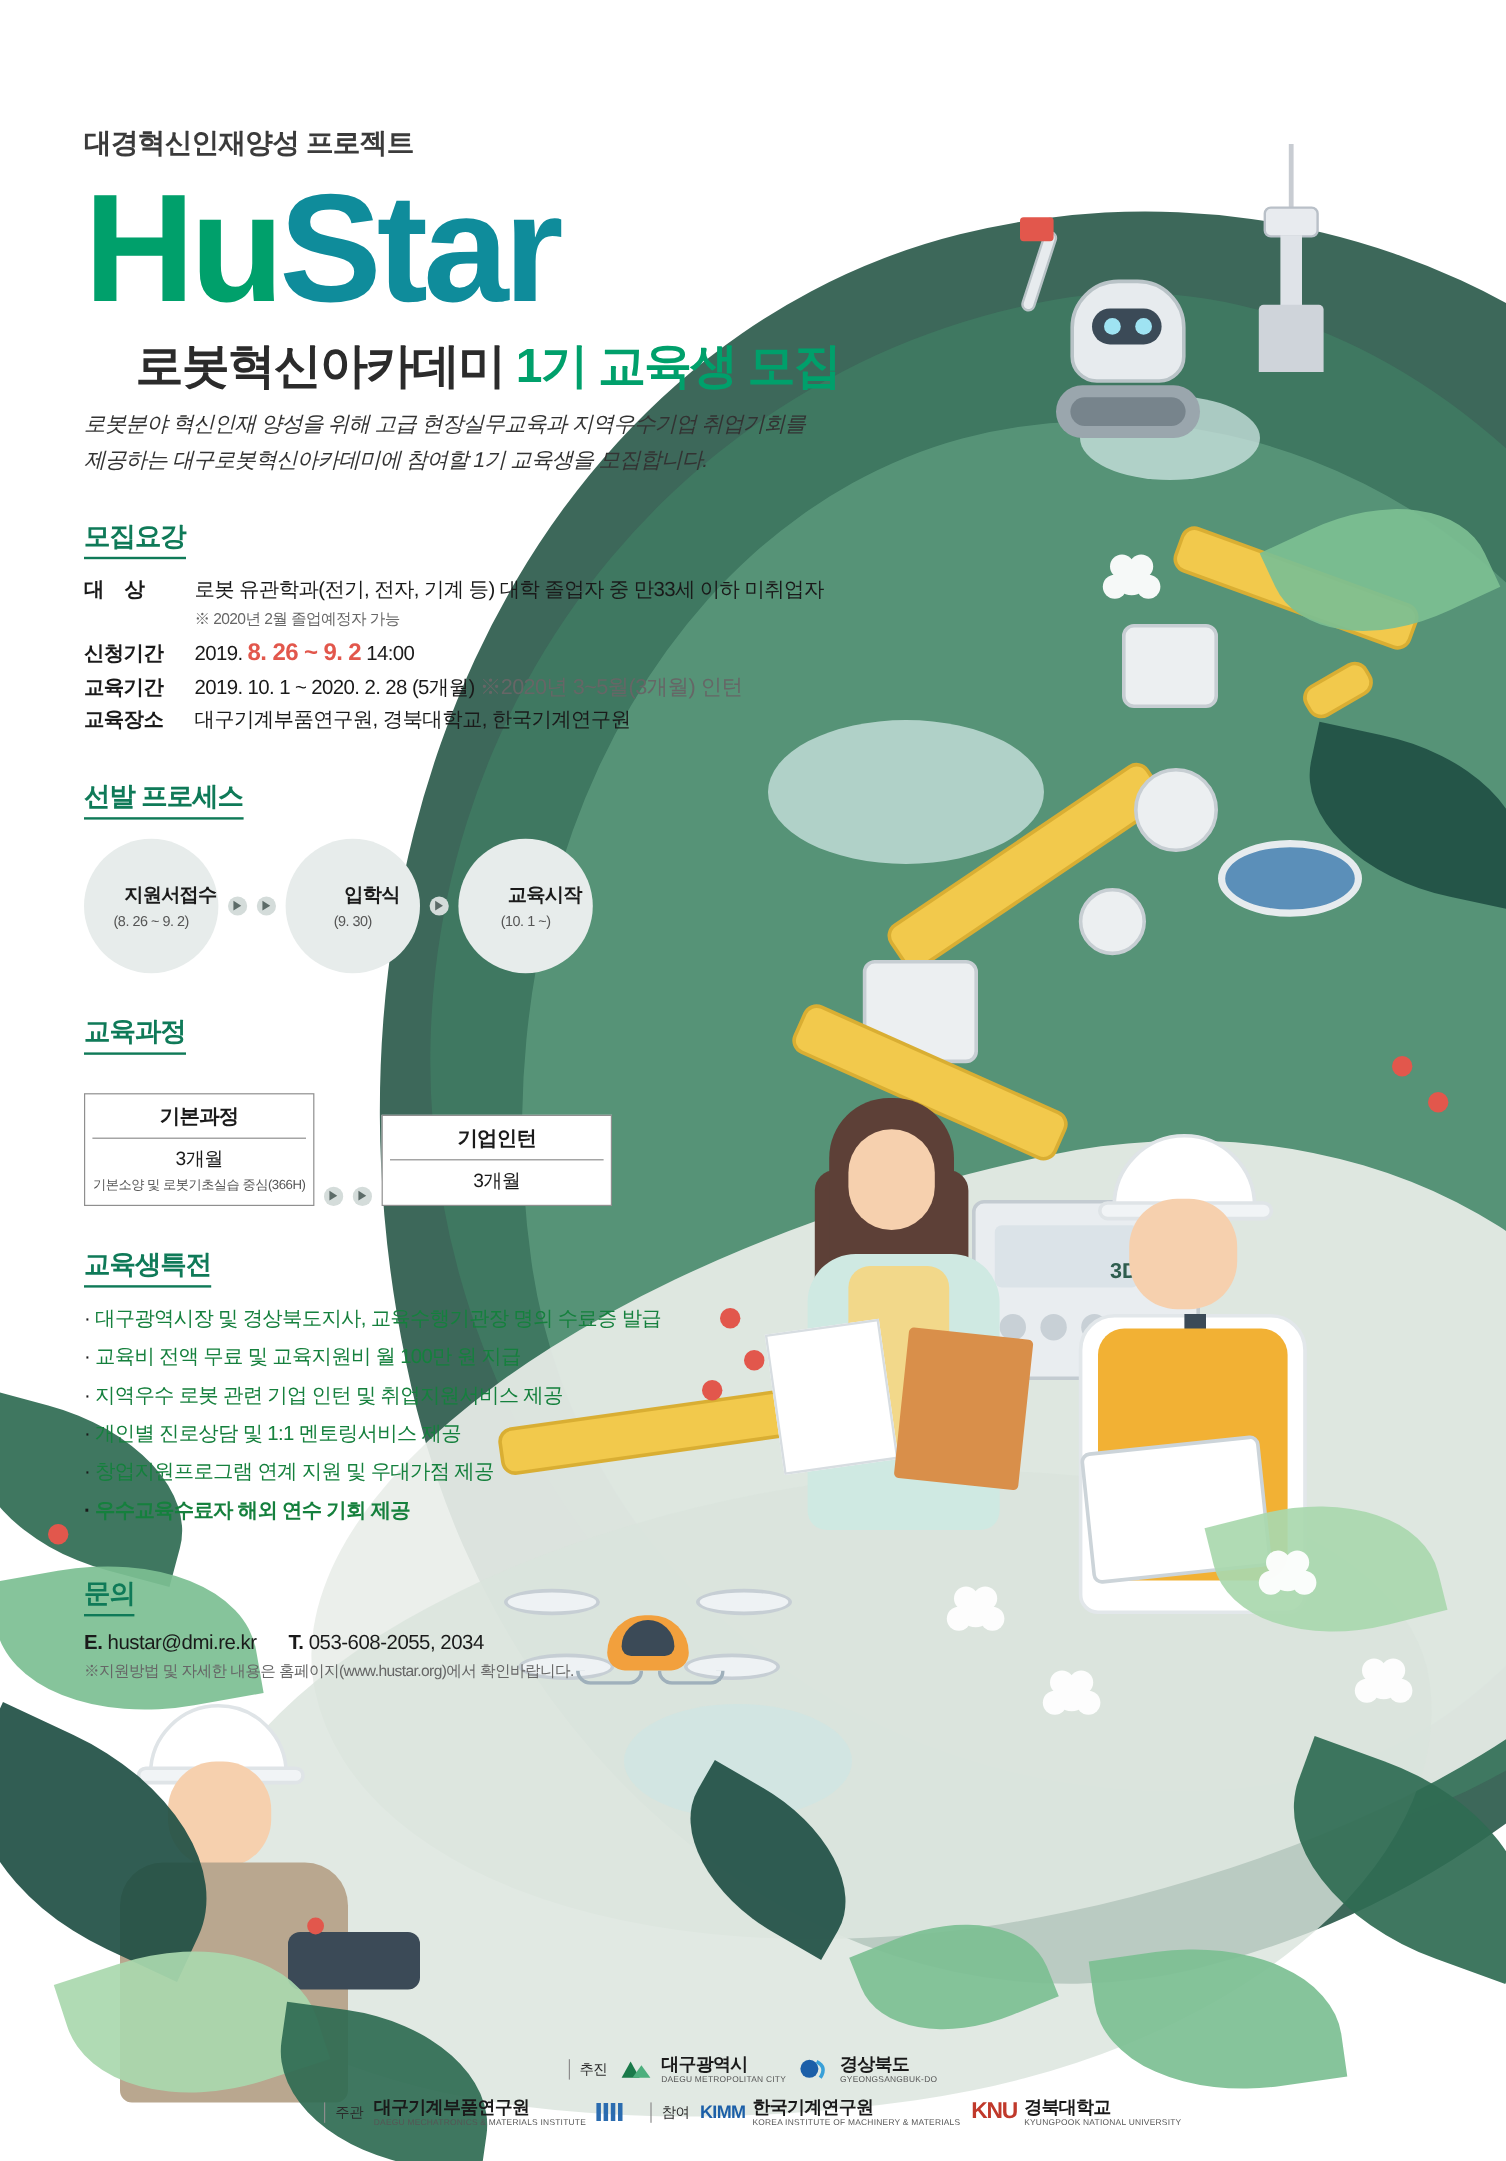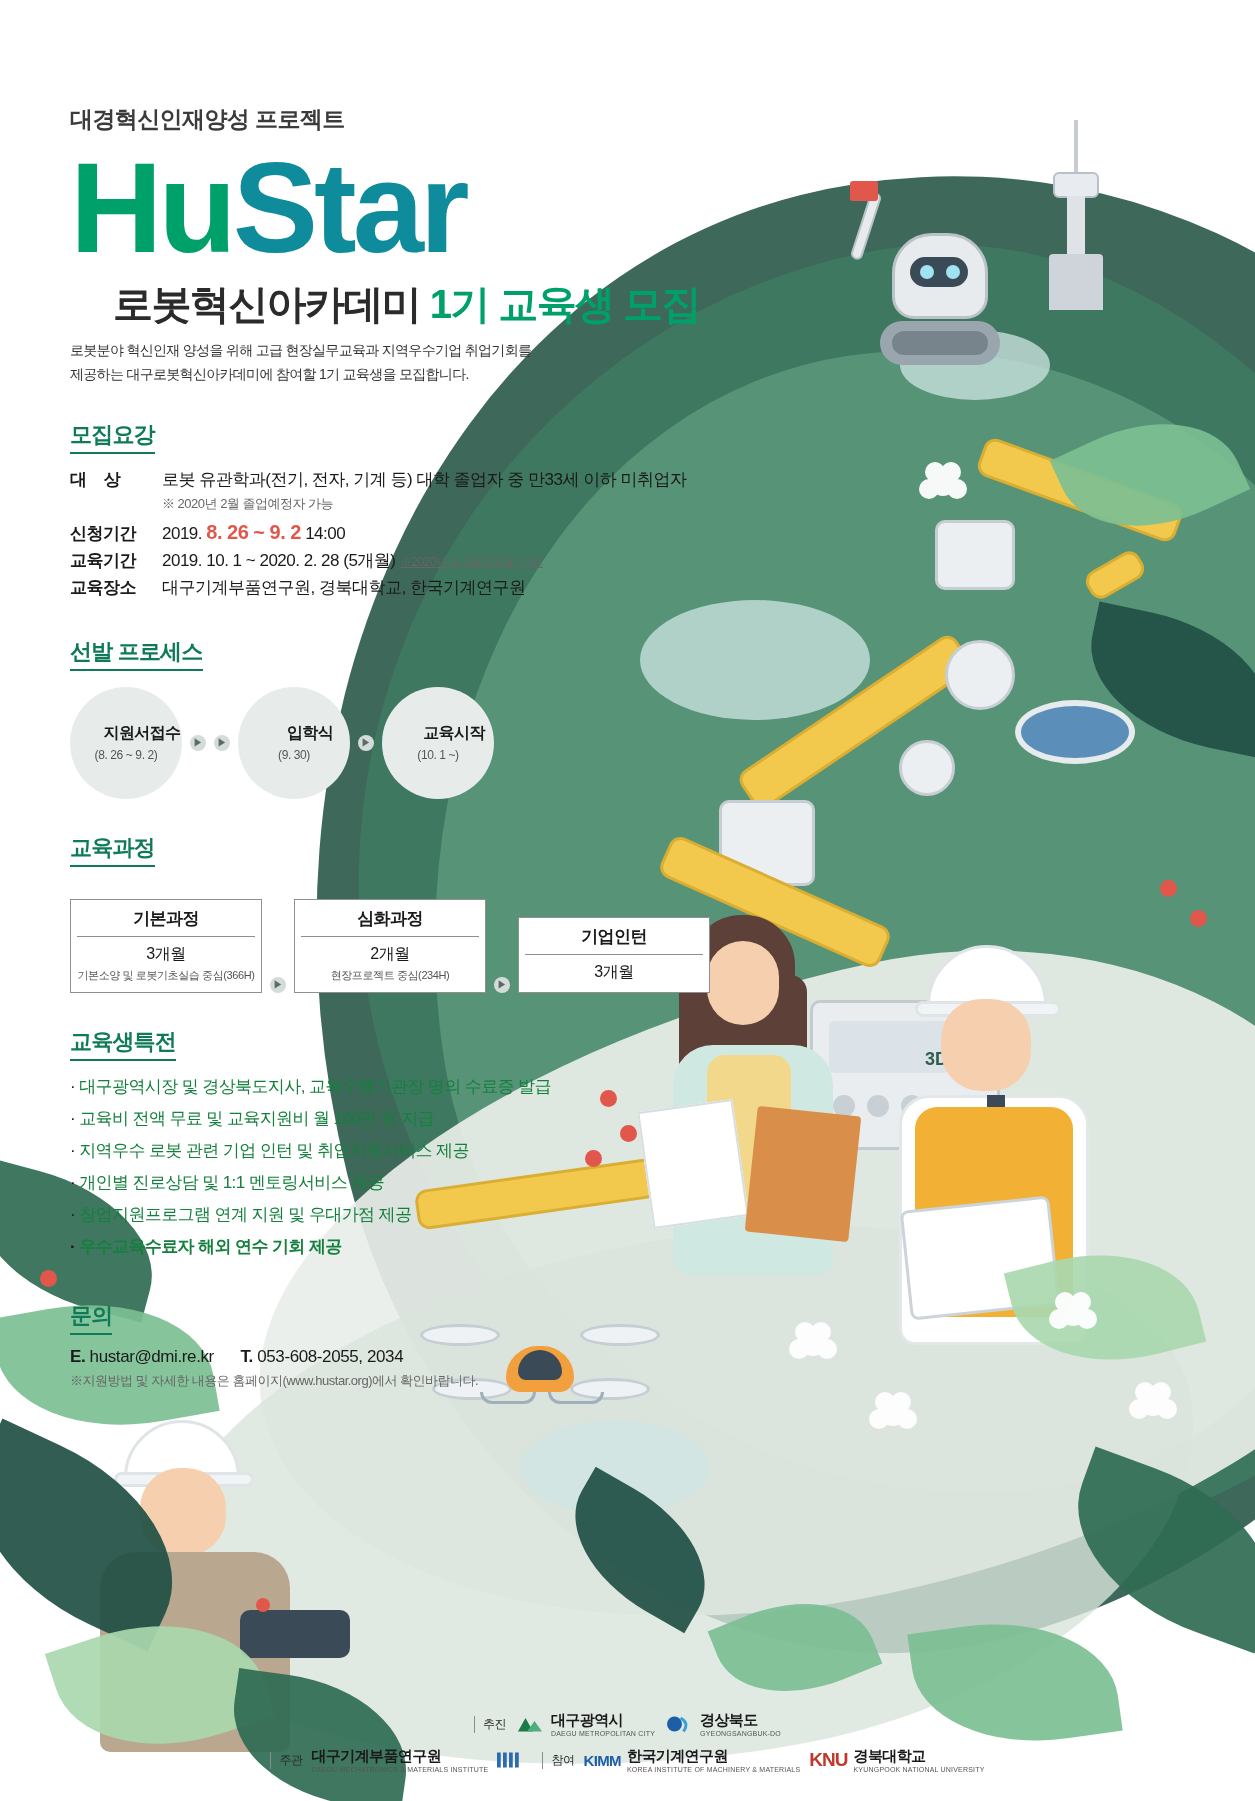--- a/index.html
+++ b/index.html
@@ -156,36 +156,36 @@
   .content { position: absolute; left: 0; top: 0; width: 760px; padding: 104px 0 0 70px; }
 
   .eyebrow { font-size: 23px; font-weight: bold; color: #3b3b3b; letter-spacing: -0.6px; }
   .logo { margin-top: 6px; font-size: 128px; line-height: 1.05; font-weight: bold; color: #00a06b; letter-spacing: -4px; }
   .logo .hu { color: #00a06b; }
   .logo .star { color: #0f8c9b; }
   .subtitle { margin-top: 2px; font-size: 40px; font-weight: bold; letter-spacing: -1.6px; }
   .subtitle .a { color: #2b2b2b; margin-left: 43px; }
   .subtitle .b { color: #00a06b; }
   .lead { margin-top: 26px; font-size: 20px; font-weight: bold; color: #1d6f4f; letter-spacing: -0.8px; }
-  .lead-sub { margin-top: 8px; font-size: 14px; line-height: 1.55; color: #333; letter-spacing: -0.7px; }
+  .lead-sub { margin-top: 8px; font-size: 18px; line-height: 1.55; color: #333; letter-spacing: -0.7px; font-style: italic; }
 
   .sec-head {
     margin-top: 34px; display: inline-block;
     font-size: 22px; font-weight: bold; color: #0f7a58;
     border-bottom: 2px solid #0f7a58; padding-bottom: 2px; letter-spacing: -0.8px;
   }
 
   .info-table { margin-top: 14px; width: 660px; }
   .info-row { display: flex; align-items: baseline; margin-bottom: 4px; }
   .info-label { width: 92px; flex: none; font-size: 17px; font-weight: bold; color: #1a1a1a; letter-spacing: 6px; }
   .info-label.tight { letter-spacing: -0.5px; }
   .info-value { font-size: 17px; color: #1a1a1a; letter-spacing: -0.5px; }
   .info-value .hl { color: #e2574c; font-weight: bold; font-size: 20px; }
   .note { font-size: 13px; color: #666; margin: 3px 0 8px 92px; letter-spacing: -0.5px; }
-  .note-inline { font-size: 12px; color: #666; letter-spacing: -0.5px; text-decoration: underline; }
+  .note-inline { font-size: 18px; color: #666; letter-spacing: -0.5px; }
 
   .process { margin-top: 16px; display: flex; align-items: center; gap: 8px; }
   .proc-item {
     width: 112px; height: 112px; border-radius: 50%;
     background: #e7eceb; display: flex; flex-direction: column;
     align-items: center; justify-content: center; text-align: center;
   }
   .proc-item .t { font-size: 16px; font-weight: bold; color: #1a1a1a; letter-spacing: -0.6px; margin-left: 32px; }
   .proc-item .d { margin-top: 4px; font-size: 12px; color: #555; letter-spacing: -0.4px; }
   .proc-arrow { width: 16px; height: 16px; border-radius: 50%; background: #d4dcda; display: flex; align-items: center; justify-content: center; color: #5c6b68; font-size: 10px; }
@@ -405,25 +405,20 @@
 
     
     <div class="sec-head">교육과정</div>
     <div class="courses">
       <div class="course">
         <div class="t">기본과정</div>
         <div class="m">3개월</div>
         <div class="s">기본소양 및 로봇기초실습 중심(366H)</div>
       </div>
       <div class="course-arrow">▶</div>
-      <div class="course">
-        <div class="t">심화과정</div>
-        <div class="m">2개월</div>
-        <div class="s">현장프로젝트 중심(234H)</div>
-      </div>
       <div class="course-arrow">▶</div>
       <div class="course">
         <div class="t">기업인턴</div>
         <div class="m">3개월</div>
       </div>
     </div>
 
     
     <div class="sec-head">교육생특전</div>
     <ul class="bullets">

